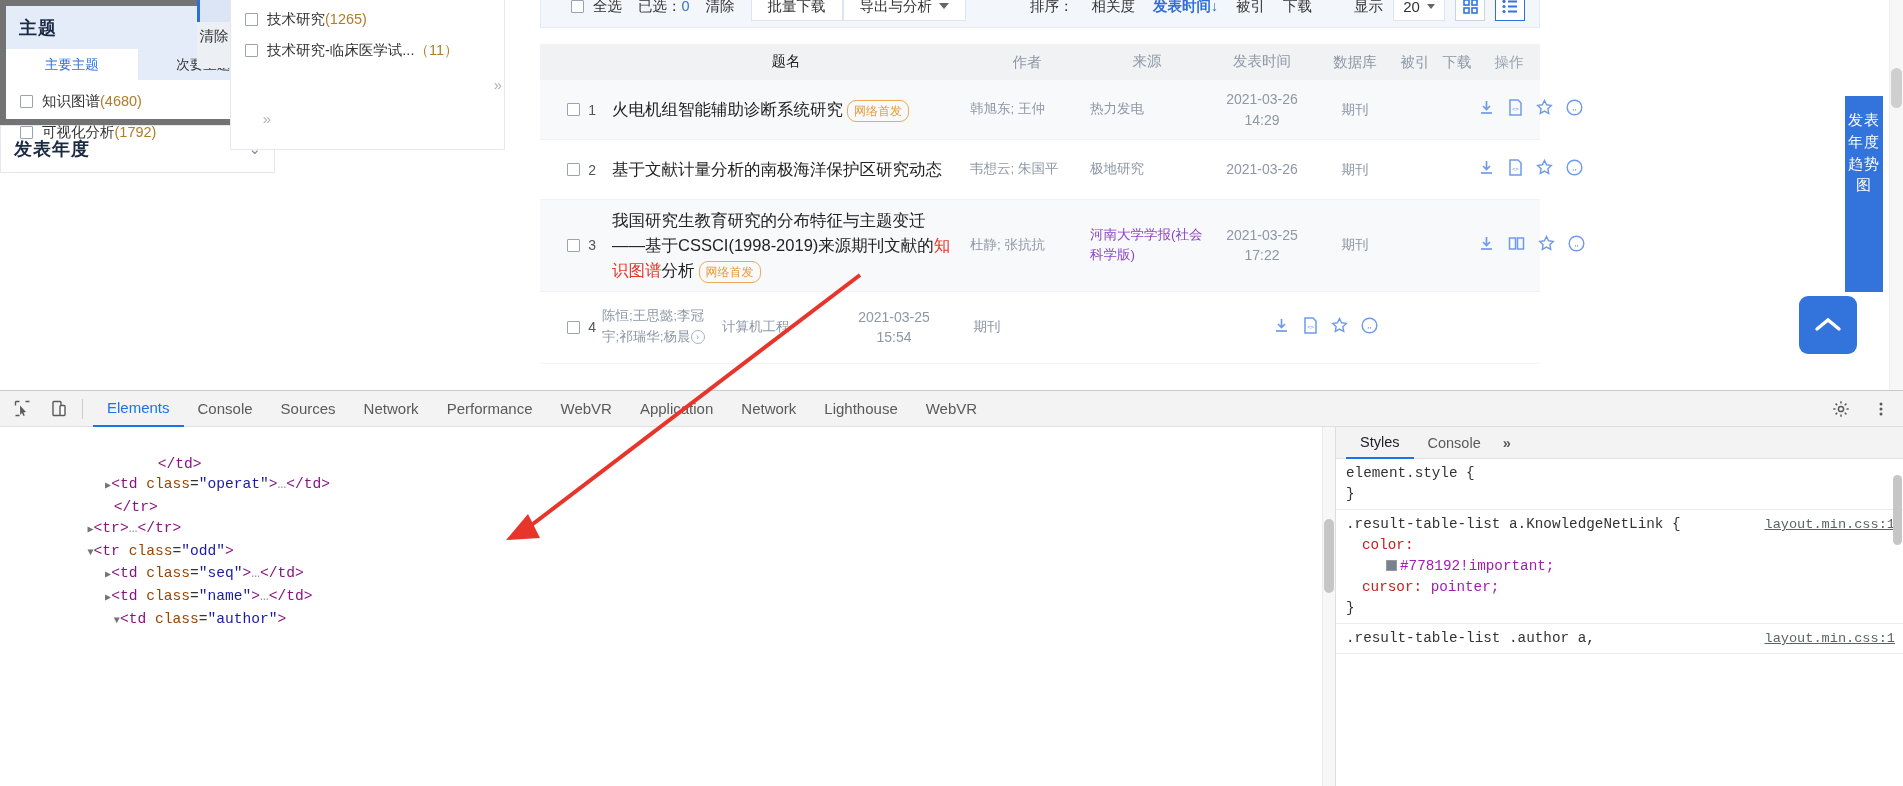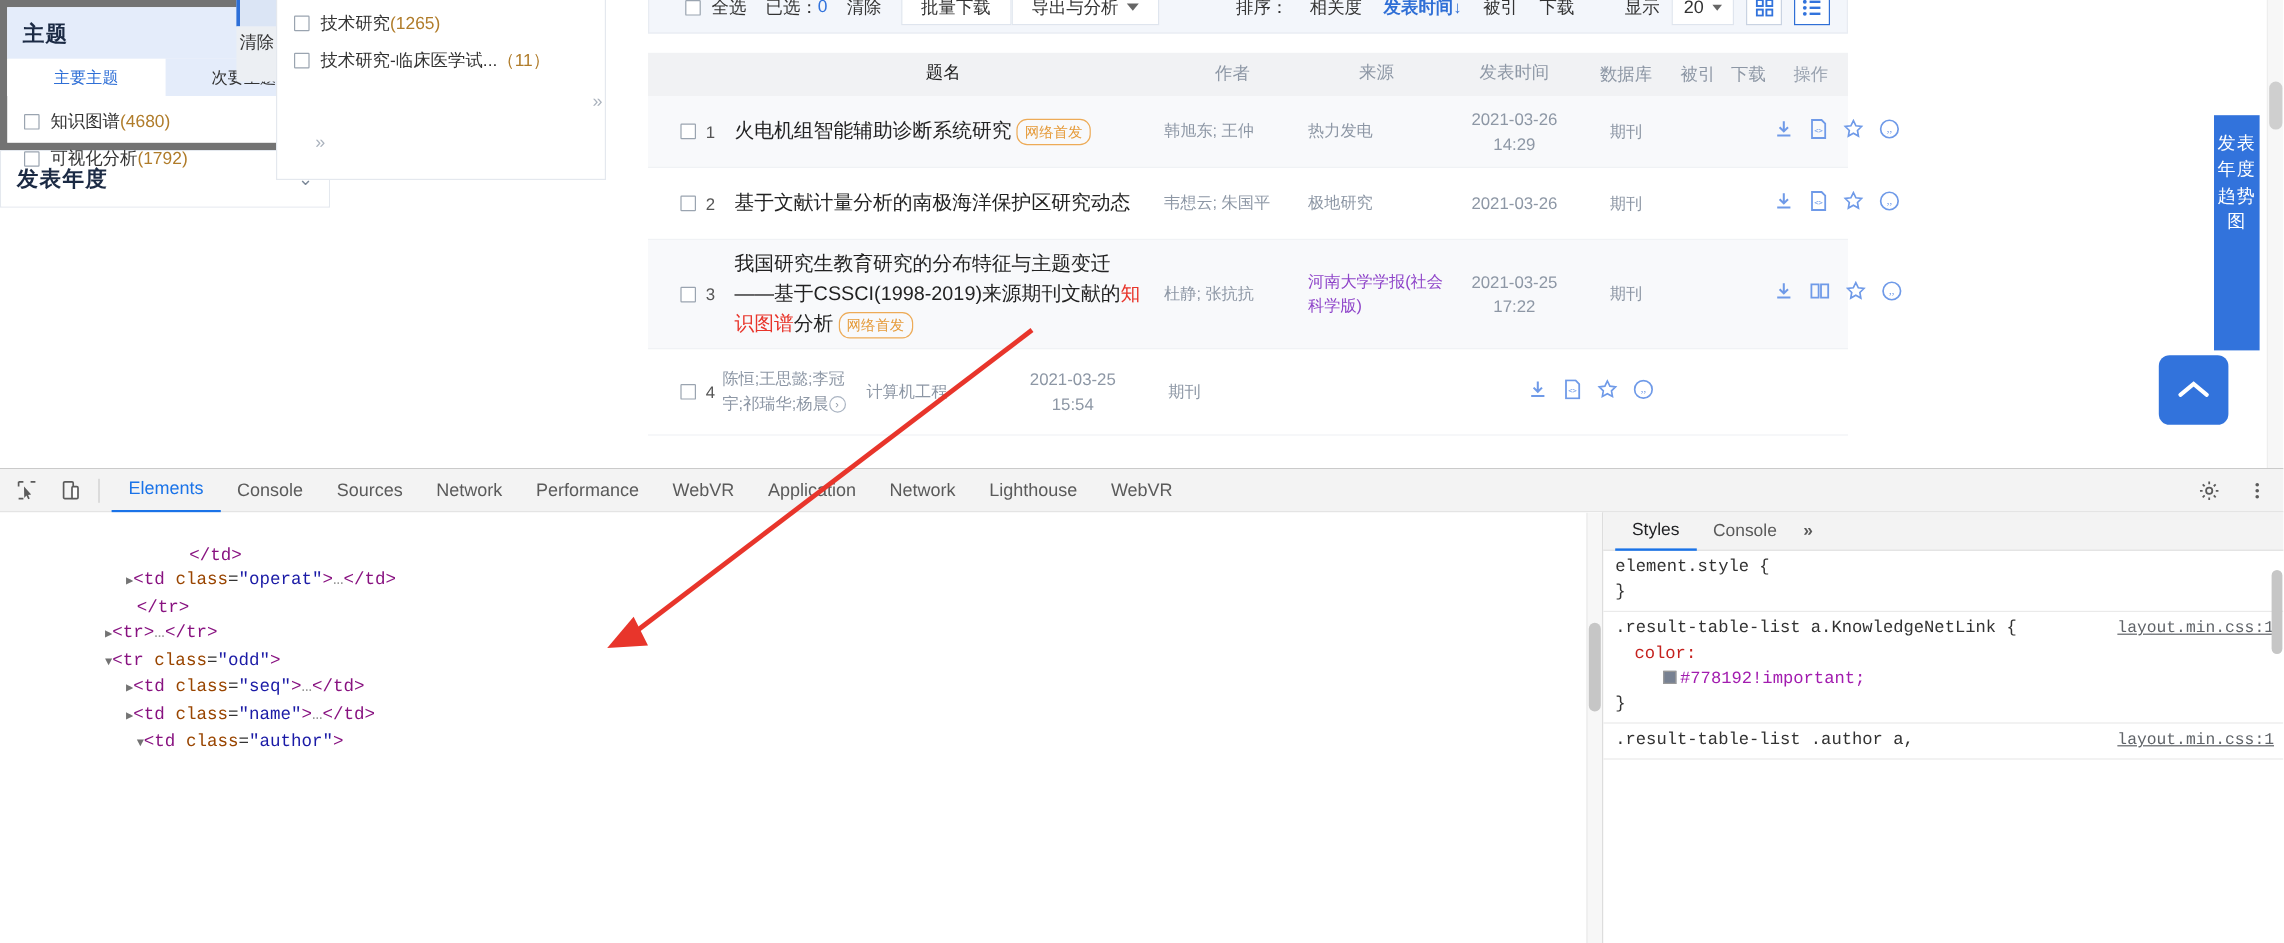--- a/index.html
+++ b/index.html
@@ -452,20 +452,21 @@
         <div class="st-tab" style="padding:0 8px; font-weight:bold;">»</div>
       </div>
       <div id="st-rules">
         <div class="st-rule">
           <div class="st-sel">element.style {</div>
           <div class="st-sel">}</div>
         </div>
         <div class="st-rule">
           <div><span class="st-src">layout.min.css:1</span><span class="st-sel">.result-table-list a.KnowledgeNetLink {</span></div>
           <div><span class="st-prop">color:</span><br><span style="padding-left:40px;"><i class="sw"></i><span class="st-pval">#778192!important;</span></span></div>
+          <div><span class="st-prop">cursor:</span> <span class="st-pval">pointer;</span></div>
           <div class="st-sel">}</div>
         </div>
         <div class="st-rule">
           <div><span class="st-src">layout.min.css:1</span><span class="st-sel">.result-table-list .author a,</span></div>
         </div>
       </div>
       <div id="st-scroll-thumb"></div>
     </div>
   </div>
 </div>

